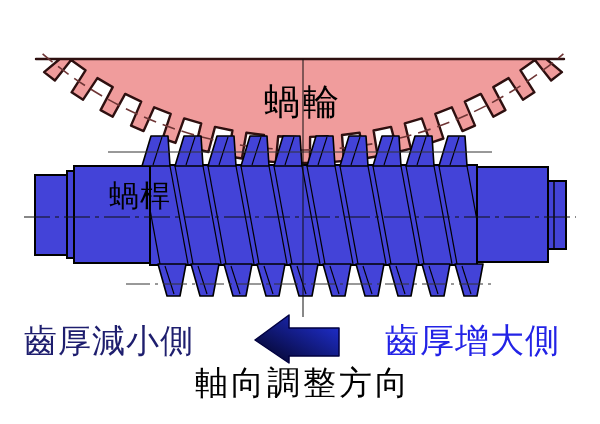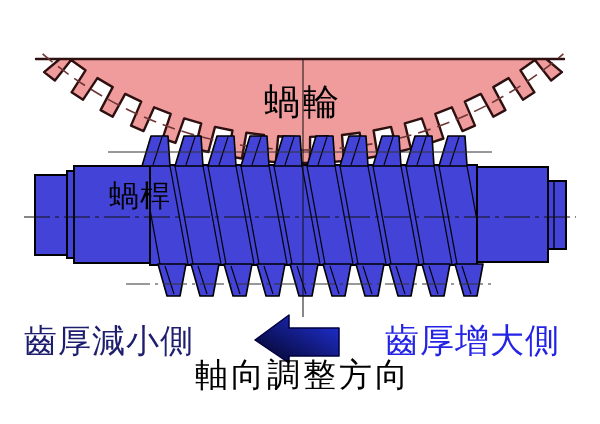--- a/index.html
+++ b/index.html
@@ -115,14 +115,14 @@
     </svg>
 
   <div class="lbl lbl-wheel centered" style="left: 303px; top: 84px; color: rgb(0, 0, 0);">蝸輪</div>
 
   <div class="lbl lbl-shaft" style="left: 75px; top: 180px; color: rgb(0, 0, 0);">蝸桿</div>
 
   <div class="lbl lbl-decrease" style="left: 24px; top: 324px; color: rgb(30, 30, 110);">齒厚減小側</div>
 
   <div class="lbl lbl-increase" style="left: 385px; top: 323px; color: rgb(35, 35, 230);">齒厚增大側</div>
 
-  <div class="lbl lbl-direction centered" style="left: 303px; top: 358px; color: rgb(0, 0, 0);">軸向調整方向</div>
+  <div class="lbl lbl-direction centered" style="left: 303px; top: 366px; color: rgb(0, 0, 0);">軸向調整方向</div>
 </div>
 
 </body></html>

